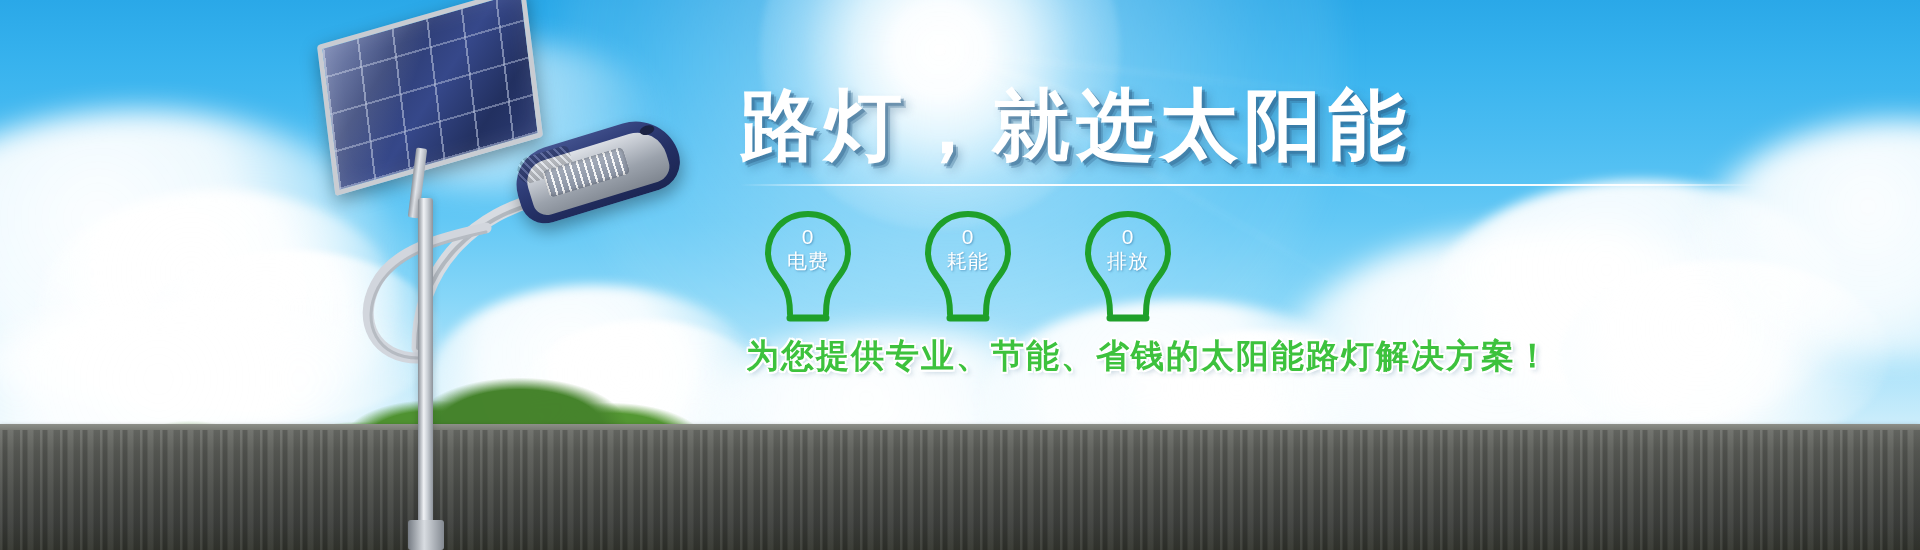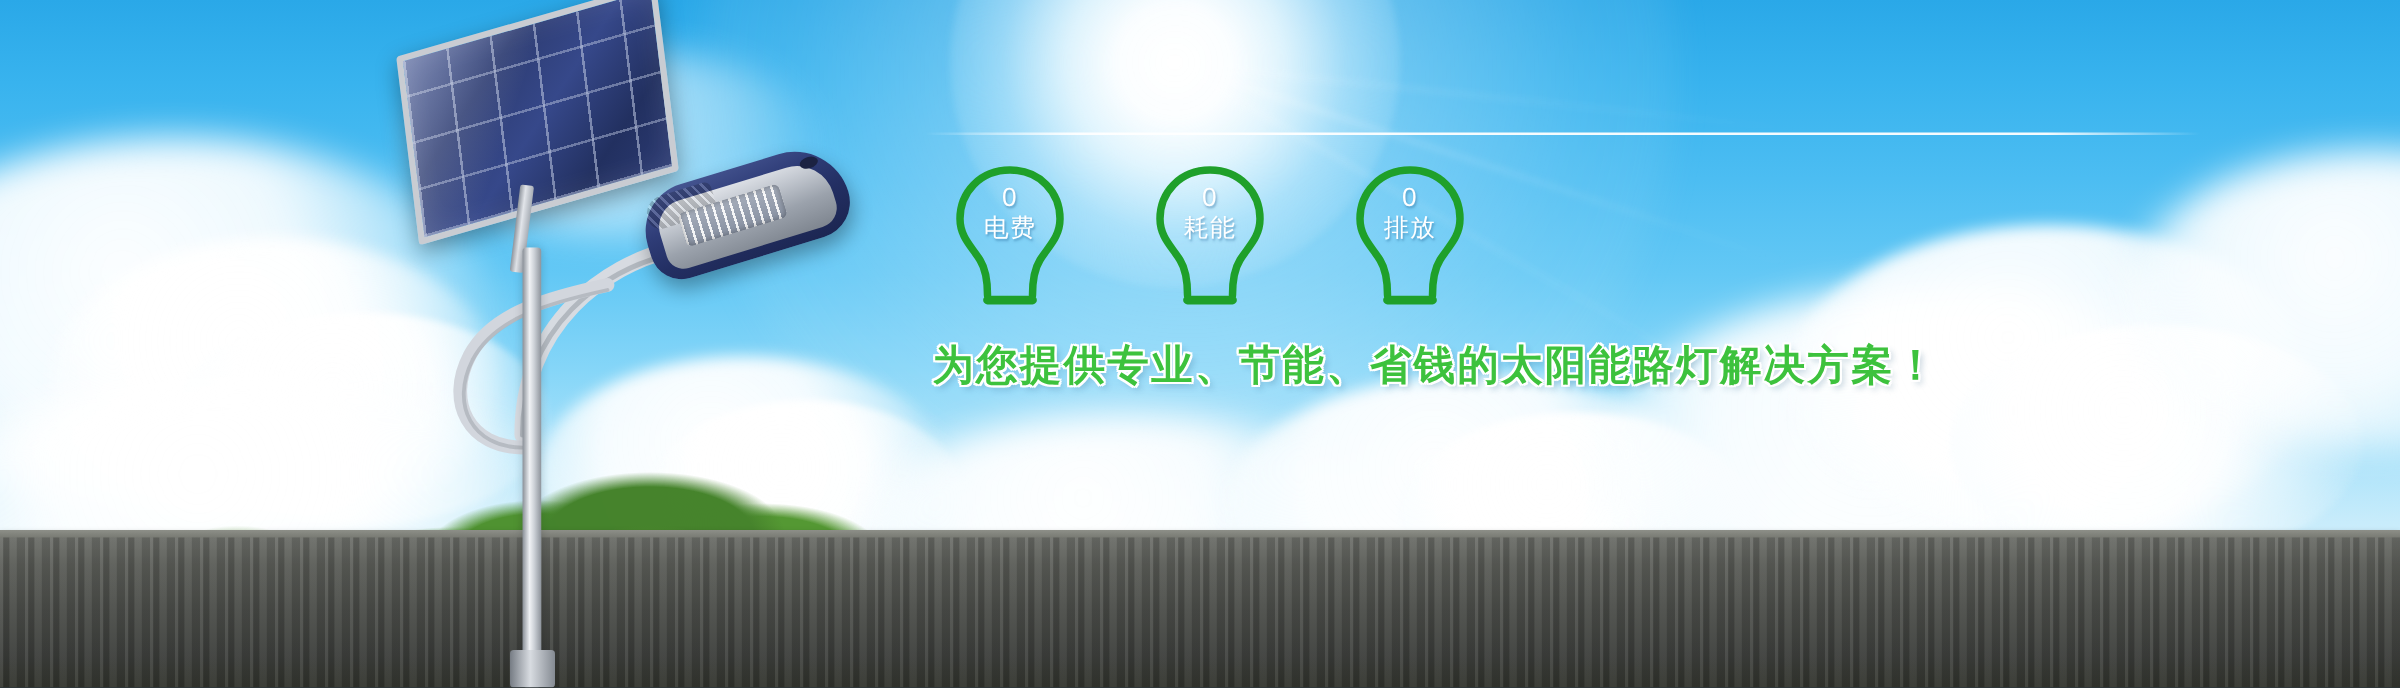--- a/index.html
+++ b/index.html
@@ -214,21 +214,21 @@
   .bulb{ position:absolute; inset:0; }
   .badge-text{
     position:absolute; left:0; top:16px; width:92px;
     text-align:center; color:#ffffff;
     font-size:20px; line-height:25px; letter-spacing:1px;
     text-shadow:1px 1px 2px rgba(35,100,150,.5);
   }
   .badge-text .z{ display:block; font-size:21px; }
 
   .subtitle{
-    margin-top:26px; padding-left:6px;
+    margin-top:12px; padding-left:6px;
     font-size:33px; line-height:1.2; font-weight:bold;
     letter-spacing:2px; white-space:nowrap;
     color:#3dc23d;
     text-shadow:
       -1.6px -1.6px 0 #ffffff, 1.6px -1.6px 0 #ffffff,
       -1.6px  1.6px 0 #ffffff, 1.6px  1.6px 0 #ffffff,
        0 -1.8px 0 #ffffff, 0 1.8px 0 #ffffff,
       -1.8px 0 0 #ffffff, 1.8px 0 0 #ffffff,
        3px 3px 5px rgba(30,80,120,.28);
   }
@@ -282,20 +282,21 @@
       <div class="head-led"></div>
       <div class="head-sensor"></div>
     </div>
 
     <div class="pole"></div>
     <div class="pole-base"></div>
   </div>
 
   <div class="copy">
 
+    <div class="headline">路灯，就选太阳能</div>
 
     <div class="divider"></div>
 
     <div class="badges">
 
       <div class="badge">
         <svg class="bulb" viewBox="0 0 92 116">
           <path d="M46 6 C70 6 86 24 86 45 C86 60 76 68 70 78 C65 86 64 96 64 106
                    M46 6 C22 6 6 24 6 45 C6 60 16 68 22 78 C27 86 28 96 28 106" stroke="#1fa02a" stroke-width="6" fill="none" stroke-linecap="round"></path>
           <line x1="28" y1="110" x2="64" y2="110" stroke="#1fa02a" stroke-width="7" stroke-linecap="round"></line>

